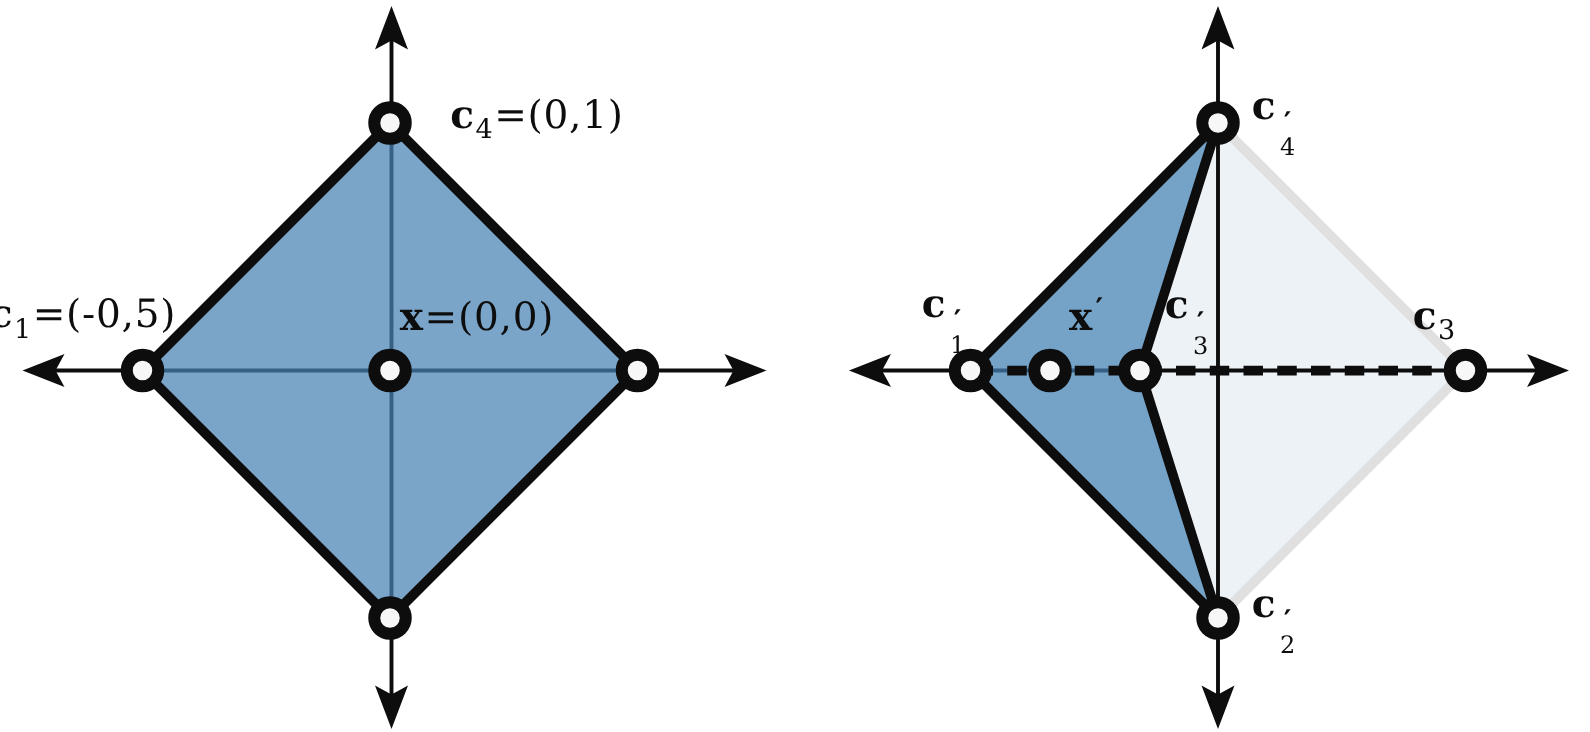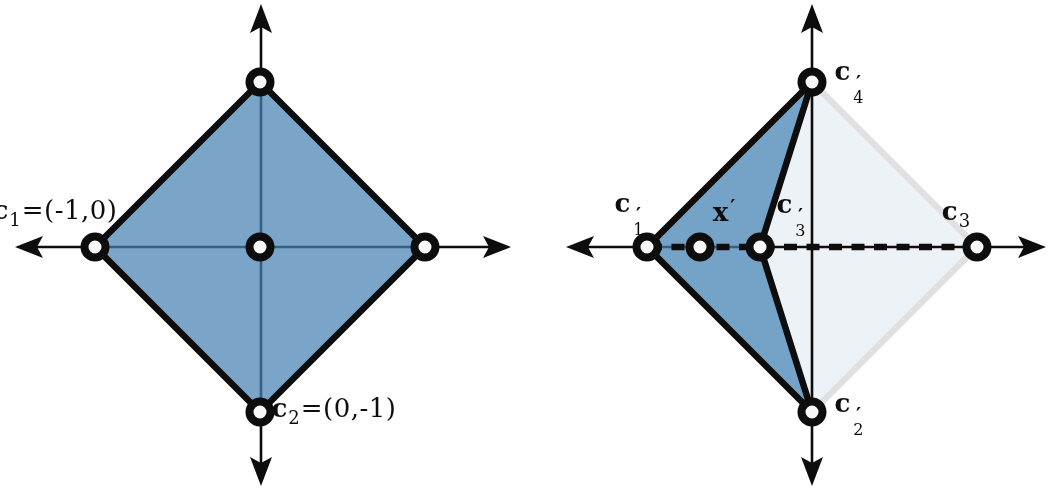--- a/index.html
+++ b/index.html
@@ -74,24 +74,27 @@
       <circle cx="812" cy="82" r="10.5" stroke-width="8" fill="#F7F7F7" stroke="#0d0d0d"></circle>
       <circle cx="812" cy="412" r="10.5" stroke-width="8" fill="#F7F7F7" stroke="#0d0d0d"></circle>
       <circle cx="647" cy="247" r="10.5" stroke-width="8" fill="#F7F7F7" stroke="#0d0d0d"></circle>
       <circle cx="700" cy="247" r="10.5" stroke-width="8" fill="#F7F7F7" stroke="#0d0d0d"></circle>
       <circle cx="760" cy="247" r="10.5" stroke-width="8" fill="#F7F7F7" stroke="#0d0d0d"></circle>
       <circle cx="977" cy="247" r="10.5" stroke-width="8" fill="#F7F7F7" stroke="#0d0d0d"></circle>
     </g>
   </svg>
 
   <div class="lbl" style="left:55px;top:213px">
-    <span class="sym">c</span><span class="sb">1</span><span class="eq">=(-1,0)</span>
+    <span class="sym">c</span><span class="sb">1</span><span class="eq">=(-0,5)</span>
   </div>
-  <div class="lbl" style="left:334px;top:411px">
-    <span class="sym">c</span><span class="sb">2</span><span class="eq">=(0,-1)</span>
+  <div class="lbl" style="left:358px;top:80px">
+    <span class="sym">c</span><span class="sb">4</span><span class="eq">=(0,1)</span>
+  </div>
+  <div class="lbl" style="left:318px;top:212px">
+    <span class="sym">x</span><span class="eq">=(0,0)</span>
   </div>
 
   <div class="lbl" style="left:629px;top:213px">
     <span class="sym">c</span><span class="ps">
         <span class="pr">′</span>
         <span class="sb2">1</span>
       </span>
   </div>
   <div class="lbl" style="left:724px;top:211px">
     <span class="sym">x</span><span class="pr2">′</span>

